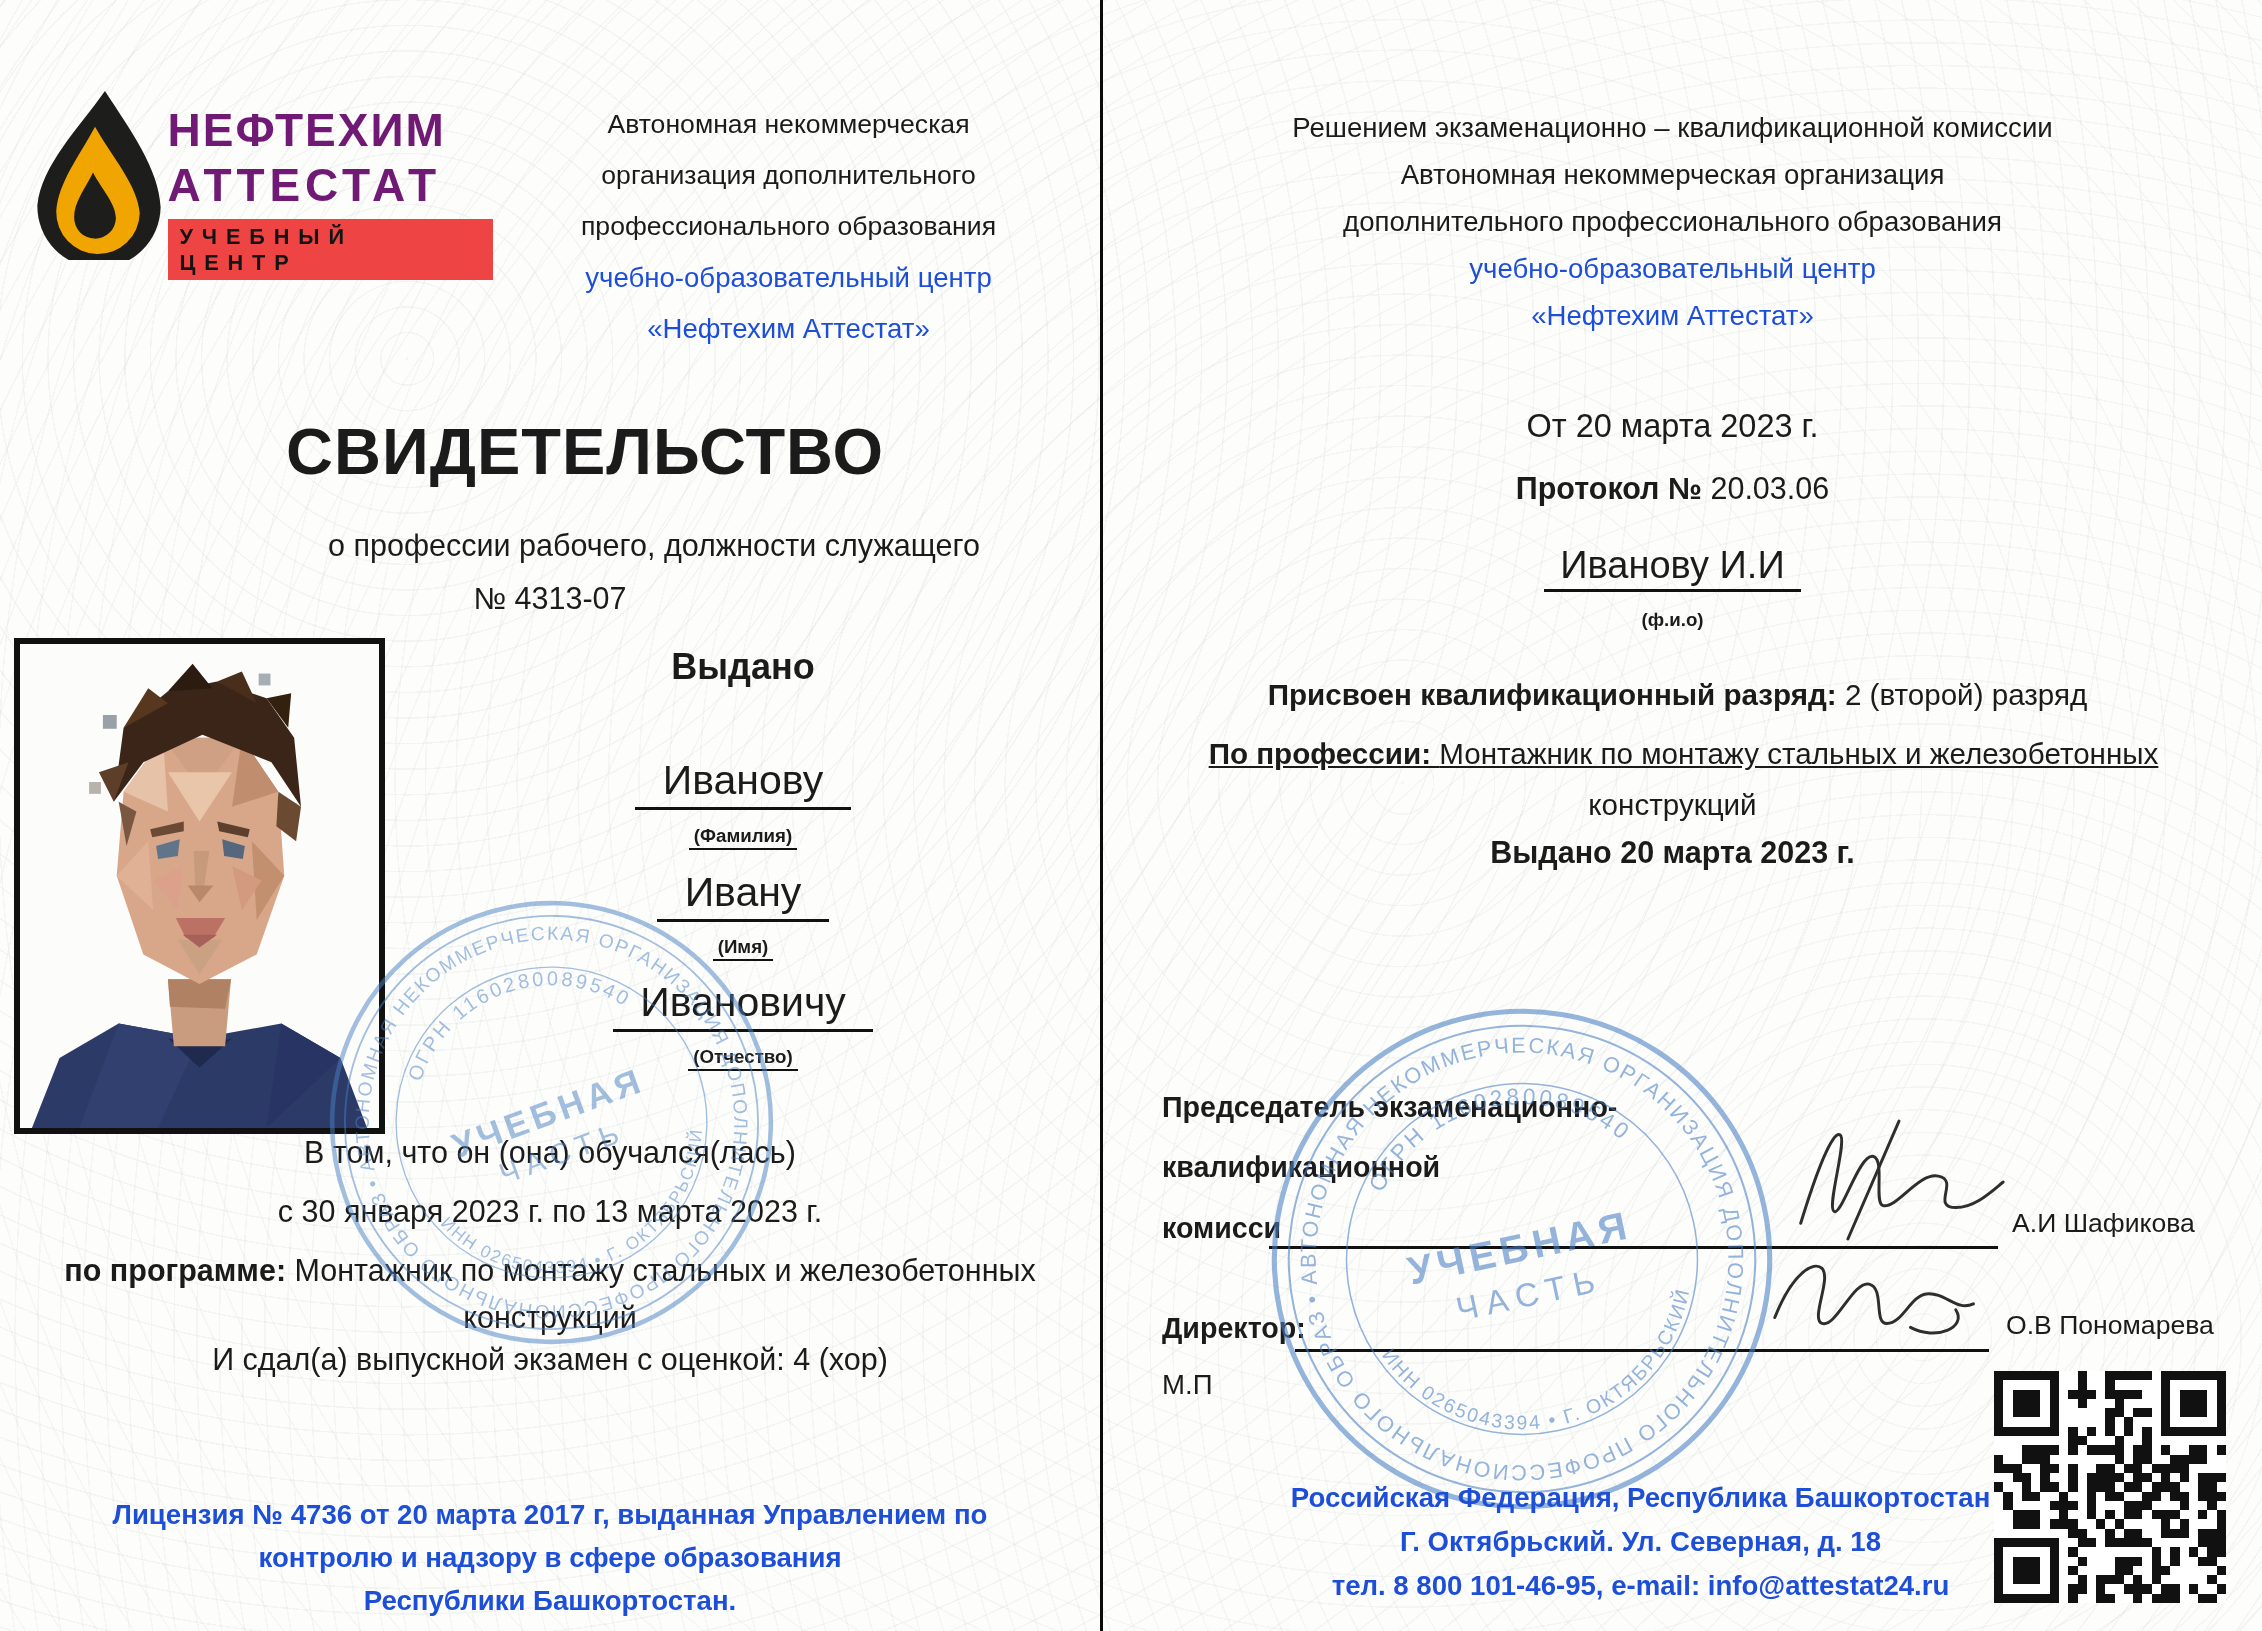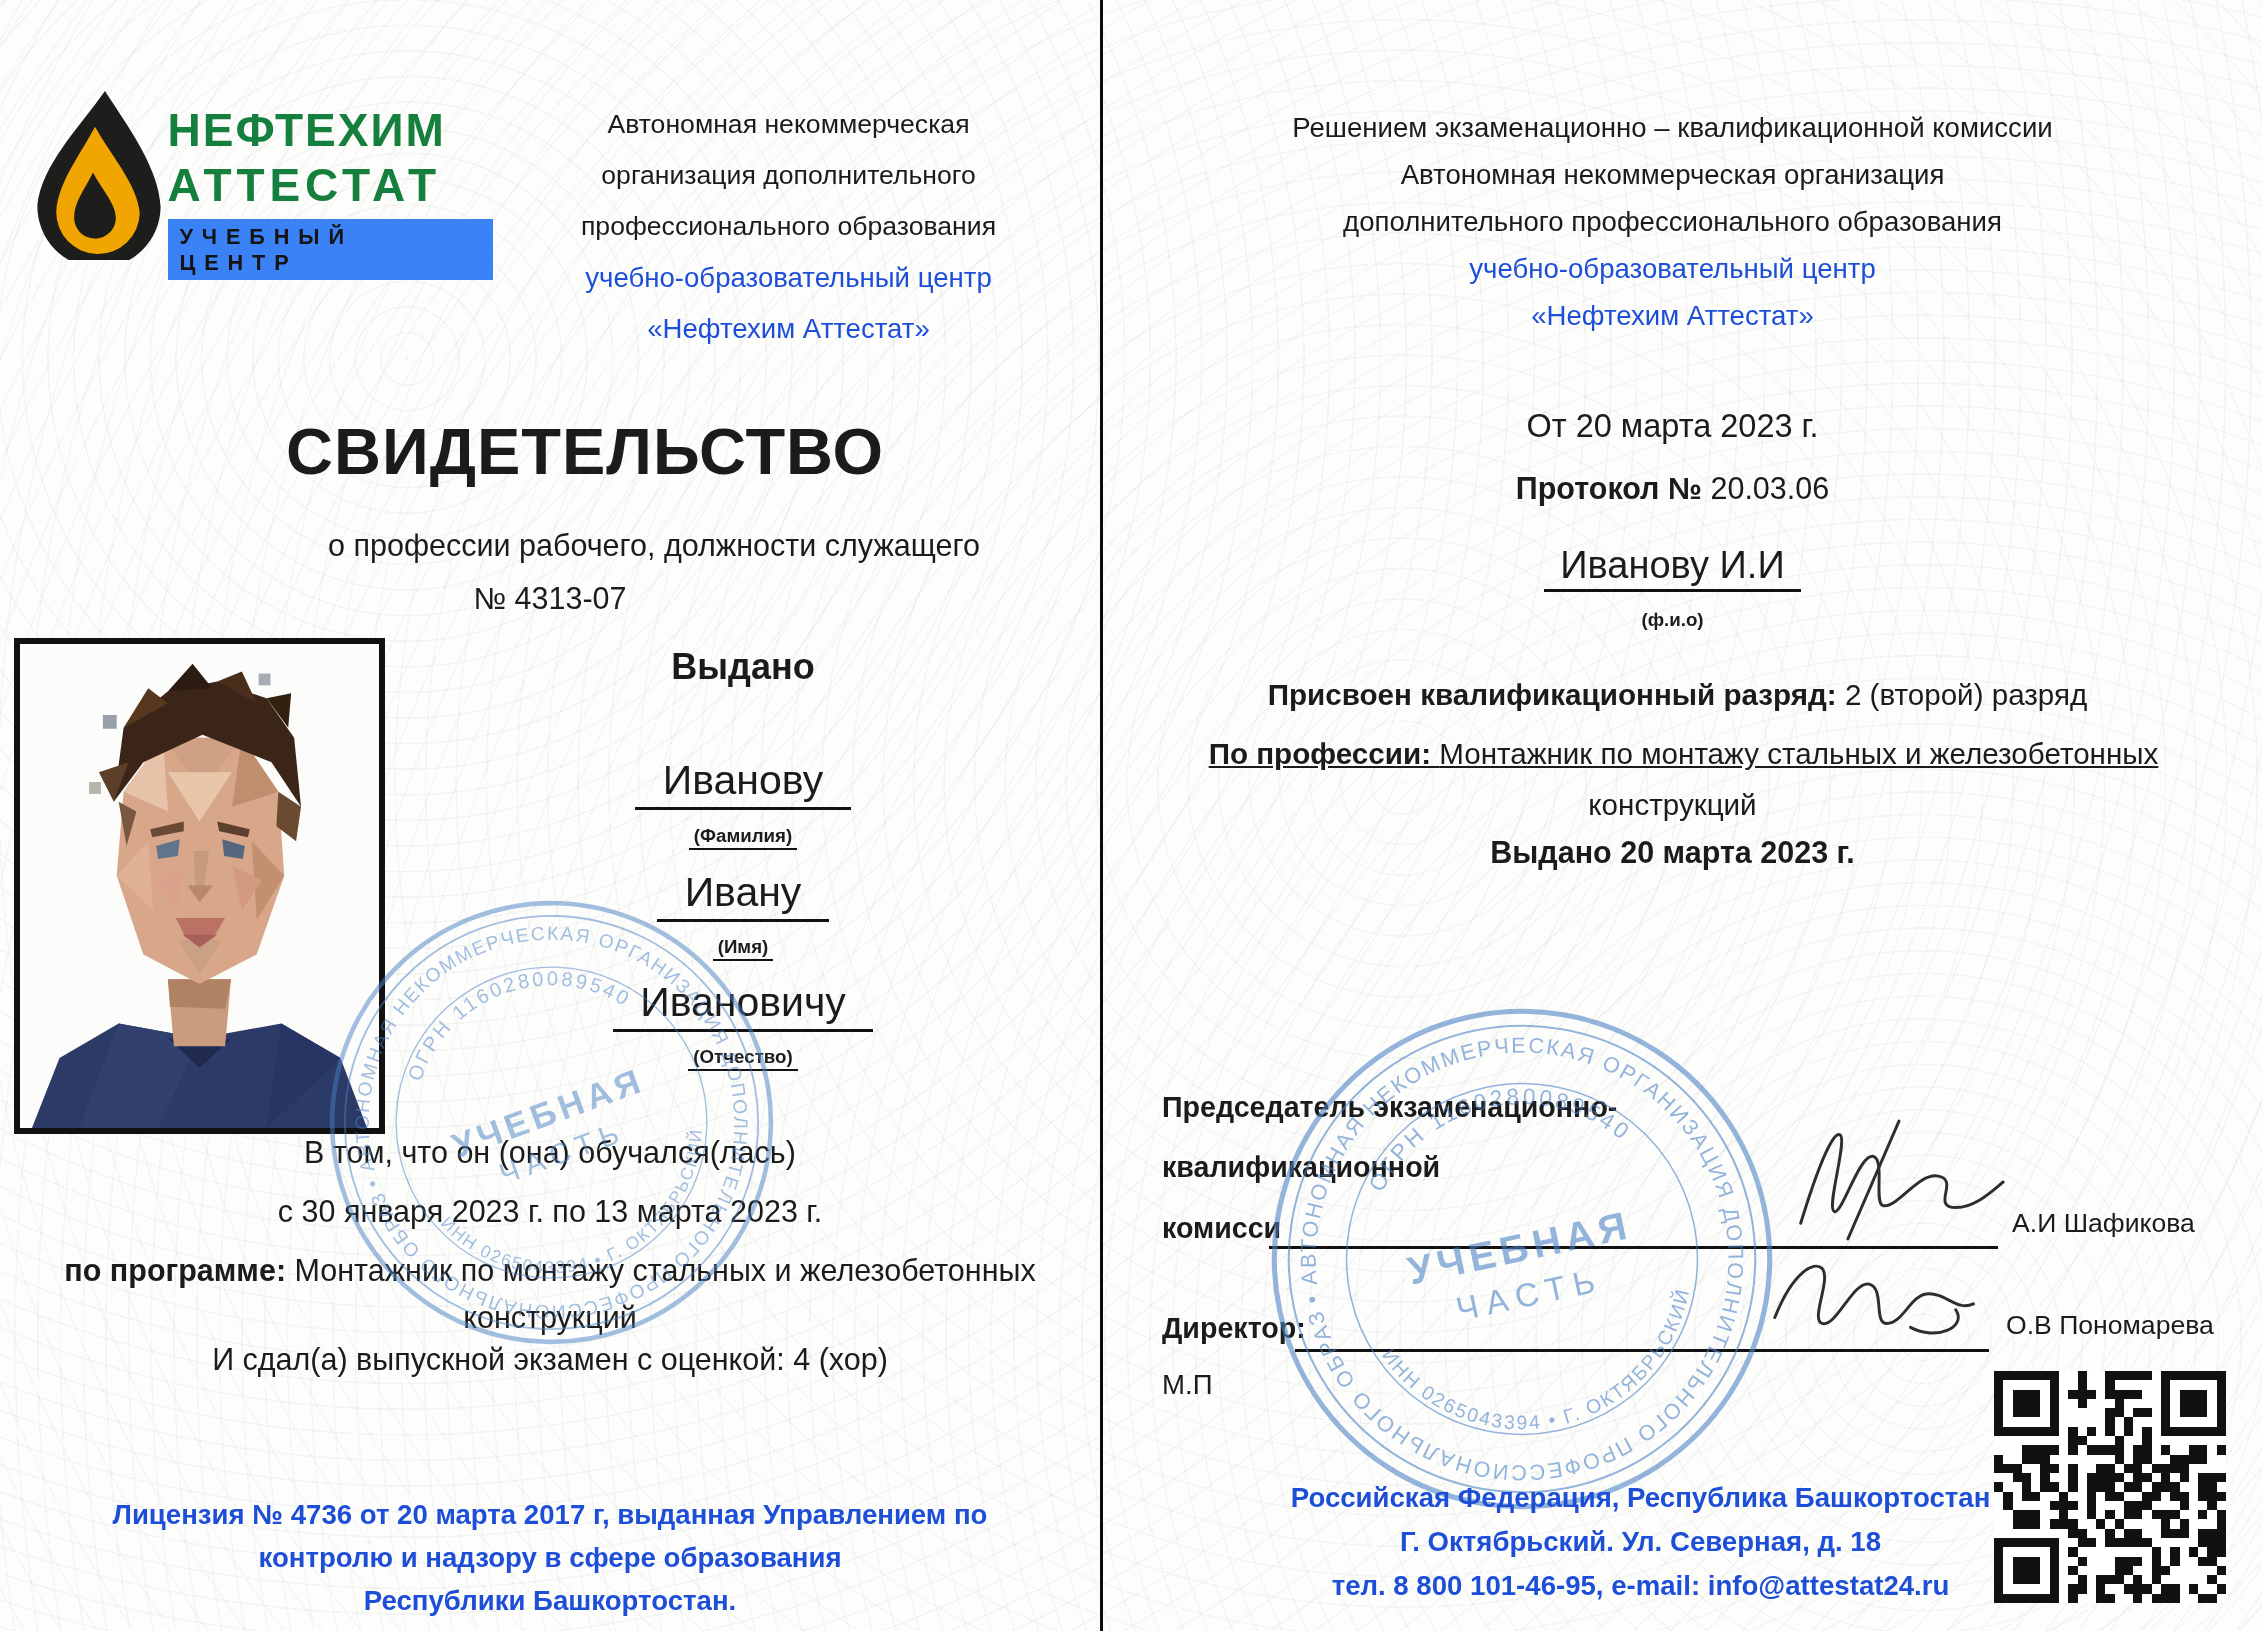--- a/index.html
+++ b/index.html
@@ -15,22 +15,22 @@
     overflow:hidden;
   }
   .sheet{position:relative;width:2263px;height:1631px;}
   .abs{position:absolute;}
   .center{text-align:center;}
   .bold{font-weight:700;}
   .red{color:#1d4ed8;}
   .divider{position:absolute;left:1100px;top:0;width:3px;height:1631px;background:#0b0b0b;}
 
   
-  .logo-title{font-weight:700;color:#15803d;letter-spacing:2px;line-height:1;}
-  .logo-banner{background:#3b82f6;color:#141414;font-weight:700;letter-spacing:8.9px;
+  .logo-title{font-weight:700;color:#701a75;letter-spacing:2px;line-height:1;}
+  .logo-banner{background:#ef4444;color:#141414;font-weight:700;letter-spacing:8.9px;
     padding:4.9px 9.9px 3.9px 11.8px;display:inline-block;}
 
   
   .blank{display:inline-block;border-bottom:3px solid #111;padding:0 27.6px 3px;}
   .cap{display:inline-block;border-bottom:2px solid #111;padding:0 4.9px 1px;
     font-size:18.7px;font-weight:600;}
   .line{position:absolute;height:3px;background:#111;}
 
   .stamp{position:absolute;color:#4a80c4;pointer-events:none;}
   .stamp text{fill:#4a80c4;}

